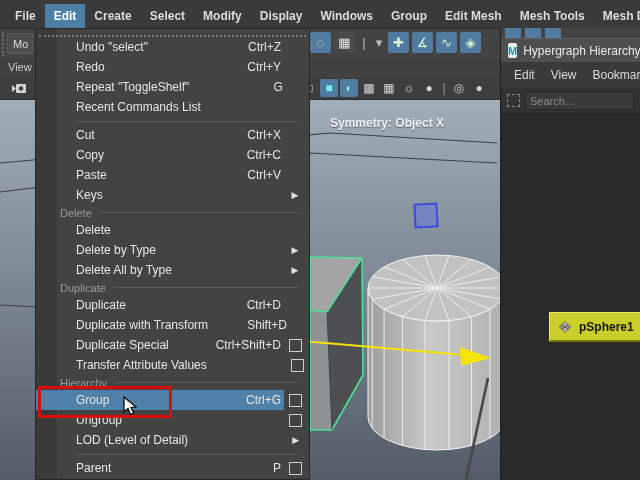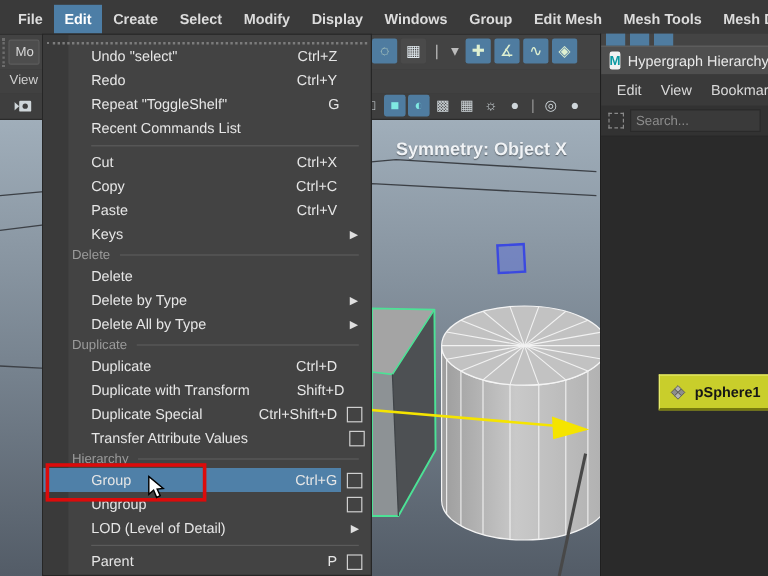--- a/index.html
+++ b/index.html
@@ -31,21 +31,21 @@
                  border-bottom:1px solid #2b2b2b;box-sizing:border-box;z-index:1;}
   #shade-icons{position:absolute;left:300px;top:1px;display:flex;gap:2px;align-items:center;}
   .sicon{width:18px;height:18px;display:flex;align-items:center;justify-content:center;
          color:#cfd6da;font-size:12px;border-radius:2px;}
   .sicon.blue{background:#4f7ca0;color:#7fe9e2;}
   .sicon.flat{width:8px;color:#999;}
   #camera-icon{position:absolute;left:12px;top:4px;}
 
   
   #viewport{position:absolute;left:0;top:100px;width:500px;height:380px;z-index:0;}
-  #symmetry-label{position:absolute;left:330px;top:116px;color:#f0f3f6;font-size:15px;
+  #symmetry-label{position:absolute;left:330px;top:116px;color:#f0f3f6;font-size:12px;
                   font-weight:bold;text-shadow:0 1px 1px rgba(0,0,0,.45);z-index:2;}
 
   
   #edit-menu{position:absolute;left:35px;top:28px;width:275px;height:452px;background:#434343;
              border:1px solid #262626;box-sizing:border-box;z-index:10;overflow:hidden;}
   #menu-gutter{position:absolute;left:0;top:0;width:21px;height:100%;background:#3a3a3a;}
   #menu-list{position:relative;}
   .tearoff{height:8px;margin:0 3px;border-bottom:2px dotted #7c7c7c;box-sizing:border-box;}
   .mitem{height:20px;display:flex;align-items:center;color:#e6e6e6;font-size:12px;position:relative;}
   .mitem .mlabel{padding-left:40px;flex:1;white-space:nowrap;}

